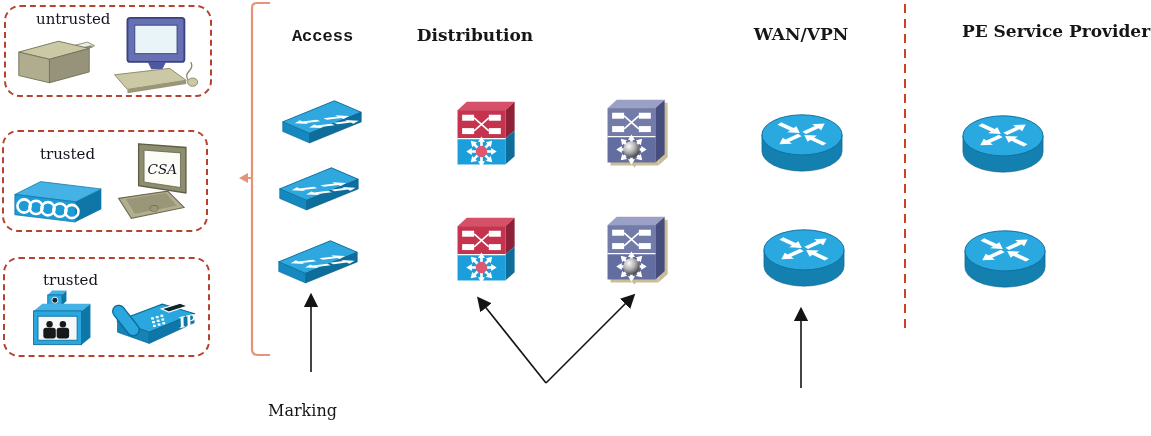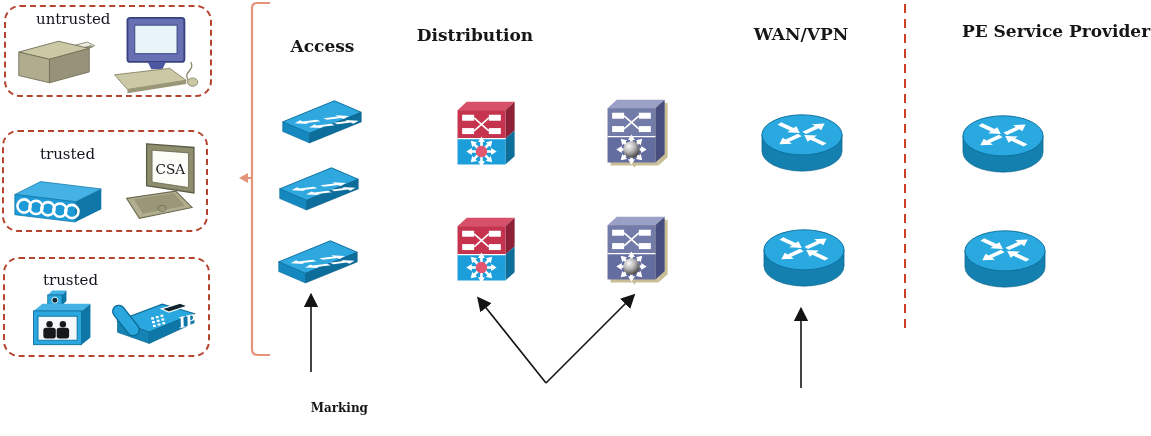--- a/index.html
+++ b/index.html
@@ -2,21 +2,21 @@
 <html><head>
 <meta charset="utf-8">
 <style>
   html,body{margin:0;padding:0;background:#fff;}
   .stage{position:relative;width:1151px;height:436px;background:#fff;
          font-family:"DejaVu Serif",serif;color:#161616;overflow:hidden;}
   .overlay{position:absolute;left:0;top:0;width:1151px;height:436px;}
   .trust-box{position:absolute;border:2px dashed #b5432e;border-radius:16px;background:#fff;}
   .box-label{position:absolute;font-size:15px;color:#14141e;white-space:nowrap;}
   .zone-label{position:absolute;font-weight:bold;font-size:17px;text-align:center;white-space:nowrap;}
-  .ann-label{position:absolute;font-weight:bold;font-size:12px;text-align:right;white-space:nowrap;}
+  .ann-label{position:absolute;font-weight:normal;font-size:16px;text-align:left;white-space:nowrap;}
   .icon{position:absolute;line-height:0;}
   .icon svg{display:block;overflow:visible;}
   .core-shadow svg{filter:drop-shadow(3.5px 3px 0 #c9bd96);}
 </style>
 </head>
 <body>
 
 <div class="stage">
 
   <svg width="0" height="0" style="position:absolute" aria-hidden="true">
@@ -167,21 +167,21 @@
       <polygon points="68,28 96,14 96,36 68,50" fill="#0f77a8"></polygon>
       <g fill="none" stroke="#fff" stroke-width="2.8">
         <circle cx="12" cy="32.5" r="7.2"></circle>
           <circle cx="25" cy="34" r="7.2"></circle>
         <circle cx="38" cy="35.5" r="7.2"></circle>
           <circle cx="51" cy="37" r="7.2"></circle>
         <circle cx="64" cy="38.5" r="7.2"></circle>
       </g>
     </svg>
   </div>
-  <div class="icon" style="left:118px;top:142px;">
+  <div class="icon" style="left:110px;top:142px;font-style:italic;">
     <svg width="90" height="80" viewBox="0 0 96 88">
       <polygon points="30,2 82,6 82,56 30,48" fill="#8e8e6e" stroke="#5e5e48" stroke-width="1.5"></polygon>
       <polygon points="36,9 76,12 76,50 36,44" fill="#fdfdf8" stroke="#5e5e48" stroke-width="0.8"></polygon>
       <text x="56" y="35" text-anchor="middle" font-family="DejaVu Serif, serif" font-size="15" fill="#14141e">CSA</text>
       <polygon points="8,62 62,54 80,72 22,84" fill="#b2af90" stroke="#6e6b52" stroke-width="1.2"></polygon>
       <polygon points="16,63 60,56 72,70 26,79" fill="#9a9778"></polygon>
       <ellipse cx="47" cy="73" rx="4.5" ry="3.2" fill="none" stroke="#6e6b52" stroke-width="1"></ellipse>
     </svg>
   </div>
   <div class="icon" style="left:30px;top:286px;">
@@ -219,21 +219,21 @@
           <rect x="53" y="32.6" width="3" height="2.4"></rect>
           <rect x="58" y="31.2" width="3" height="2.4"></rect>
       </g>
       <g transform="rotate(-38 20 30)">
         <rect x="13" y="10" width="13" height="38" rx="6.5" fill="#29a7de" stroke="#0c6b96" stroke-width="1.4"></rect>
       </g>
       <text x="76" y="38" font-family="DejaVu Serif, serif" font-size="16" font-weight="bold" font-style="italic" fill="#fff" transform="rotate(-13 76 34)">IP</text>
     </svg>
   </div>
 
-  <div class="zone-label" style="left:270px;top:36px;width:105px;">Access</div>
+  <div class="zone-label" style="left:270px;top:27px;width:105px;font-family:Liberation Mono, monospace;">Access</div>
   <div class="zone-label" style="left:396px;top:25px;width:158px;">Distribution</div>
   <div class="zone-label" style="left:737px;top:24px;width:128px;">WAN/VPN</div>
   <div class="zone-label" style="left:952px;top:21px;width:208px;">PE Service Provider</div>
 
   <div class="icon" style="left:275px;top:93px;">
     <svg width="92" height="52" viewBox="0 0 96 54">
         <use href="#asw"></use>
       </svg>
     </div>
   <div class="icon" style="left:272px;top:160px;">

